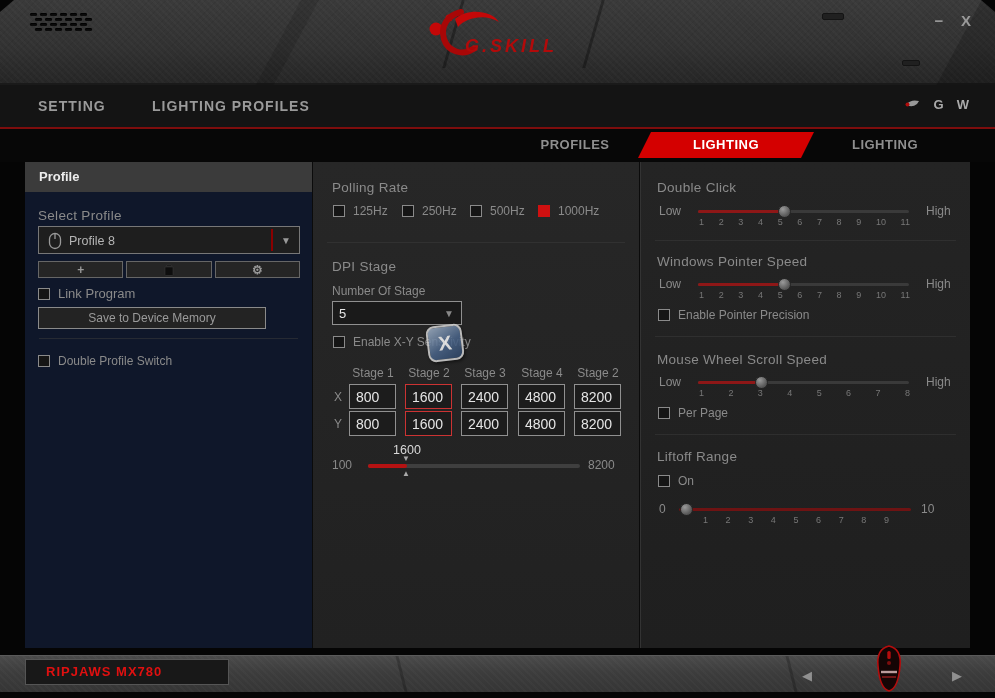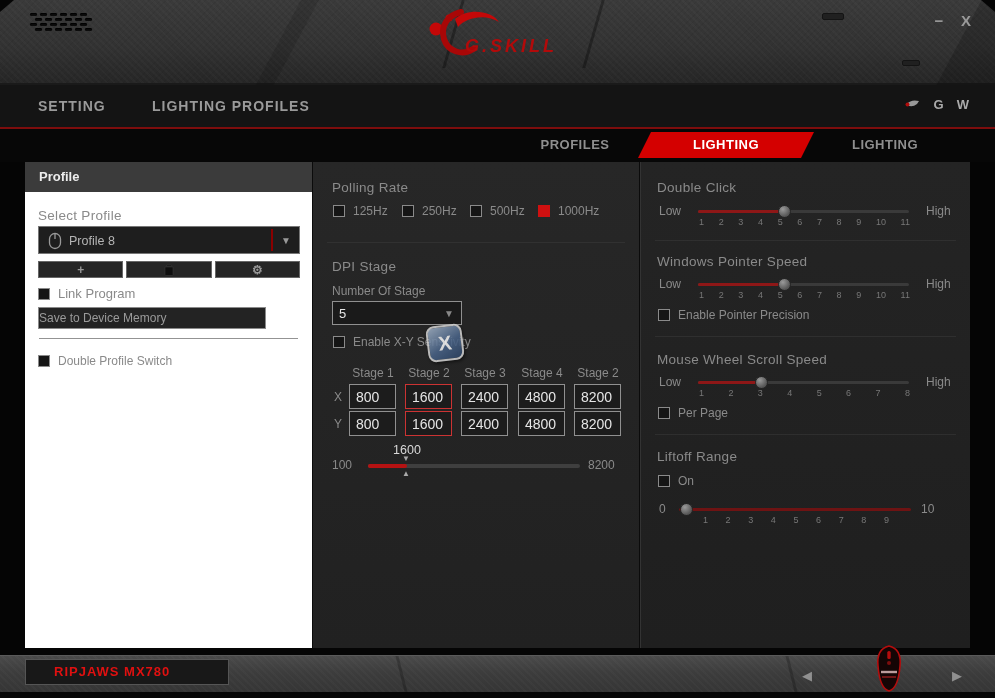--- a/index.html
+++ b/index.html
@@ -35,21 +35,21 @@
 
   
   .subtabs { position:absolute; left:0; top:129px; width:995px; height:33px; background:#070707; }
   .subtab { position:absolute; top:8px; color:#8f8f8f; font-size:13px; font-weight:bold; letter-spacing:.5px; text-align:center; }
   .subtab-active-shape { position:absolute; left:638px; top:3px; width:176px; height:26px; background:#d40000;
     clip-path:polygon(13px 0,176px 0,163px 26px,0 26px); }
   .subtab-active-shape .lbl { width:100%; text-align:center; line-height:26px; color:#fff; font-size:13px; font-weight:bold; letter-spacing:.5px; }
 
   
   .panel { position:absolute; top:162px; height:486px; }
-  .panel-left  { left:25px;  width:288px; background:#ffffff; border-right:1px solid #0b0b0b; }
+  .panel-left  { left:25px;  width:288px; background:#0f172a; border-right:1px solid #0b0b0b; }
   .panel-mid   { left:313px; width:327px; background:linear-gradient(180deg,#272727,#212121); border-right:1px solid #0b0b0b; }
   .panel-right { left:640px; width:330px; background:linear-gradient(180deg,#242424,#1f1f1f); border-left:1px solid #333; }
   .sect-title { position:absolute; color:#8a8a8a; font-size:13.5px; letter-spacing:.3px; }
   .sub-label { position:absolute; color:#8a8a8a; font-size:12px; }
   .divider { position:absolute; left:14px; right:14px; height:1px; background:#3a3a3a; opacity:.55; }
 
   
   .cbrow { position:absolute; display:flex; align-items:center; gap:8px; }
   .cb { width:12px; height:12px; background:#151515; border:1px solid #8a8a8a; flex:none; }
   .cb.checked { background:#cf1010; border-color:#cf1010; }
@@ -59,21 +59,21 @@
   .profile-header { position:absolute; left:0; top:0; width:100%; height:30px; background:#3b3b3b;
     color:#ececec; font-size:13px; font-weight:bold; line-height:30px; padding-left:14px; }
   .pdrop { position:absolute; left:13px; top:64px; width:262px; height:28px; background:#1e1e1e; border:1px solid #777; }
   .pdrop .mico { position:absolute; left:8px; top:5px; }
   .pdrop .ptxt { position:absolute; left:30px; top:7px; color:#b5b5b5; font-size:12.5px; }
   .pdrop .rsep { position:absolute; right:26px; top:2px; bottom:2px; width:2px; background:#8b0000; }
   .pdrop .darr { position:absolute; right:8px; top:8px; color:#999; font-size:10px; }
   .pbtns { position:absolute; left:13px; top:99px; width:262px; display:flex; gap:3px; }
   .pbtn { flex:1; height:17px; background:#252525; border:1px solid #666; display:flex; align-items:center; justify-content:center; color:#999; font-size:12px; font-weight:bold; line-height:1; }
   .savebtn { position:absolute; left:13px; top:145px; width:228px; height:22px; background:#232323; border:1px solid #8a8a8a;
-    color:#9a9a9a; font-size:12px; line-height:20px; }
+    color:#9a9a9a; font-size:12px; text-align:center; line-height:20px; }
 
   
   .ndrop { position:absolute; left:19px; top:139px; width:130px; height:24px; background:#1a1a1a; border:1px solid #909090; }
   .ndrop .val { position:absolute; left:6px; top:4px; color:#e5e5e5; font-size:13px; }
   .ndrop .darr { position:absolute; right:7px; top:6px; color:#888; font-size:10px; }
 
   
   .stagehead { position:absolute; width:50px; text-align:center; color:#8a8a8a; font-size:12px; }
   .axlab { position:absolute; color:#8a8a8a; font-size:12px; }
   .dpicell { position:absolute; width:47px; height:25px; background:#1c1c1c; border:1px solid #909090;
@@ -106,21 +106,21 @@
 
   
   .footer { position:absolute; left:0; top:655px; width:995px; height:43px;
     background:linear-gradient(180deg,#4a4a4a 0%,#3c3c3c 40%,#333 100%); border-top:1px solid #5a5a5a; }
   .footer .noise { position:absolute; inset:0;
     background:repeating-linear-gradient(45deg, rgba(255,255,255,.02) 0 2px, transparent 2px 5px); }
   .fseam { position:absolute; top:0; bottom:6px; width:3px; background:rgba(0,0,0,.22); transform:skewX(14deg); }
   .fstrip { position:absolute; left:0; top:692px; width:995px; height:6px; background:#060606; }
   .devbox { position:absolute; left:25px; top:659px; width:204px; height:26px; background:#181818;
     border:1px solid #555; color:#e01010; font-size:13px; font-weight:bold; letter-spacing:1px;
-    line-height:24px; padding-left:28px; }
+    line-height:24px; padding-left:20px; }
   .farrow { position:absolute; top:668px; color:#909090; font-size:13px; }
   .fmouse { position:absolute; left:872px; top:644px; }
 </style>
 </head>
 <body>
 
 <div class="window">
 
   <div class="titlebar">
     <div class="noise"></div>

